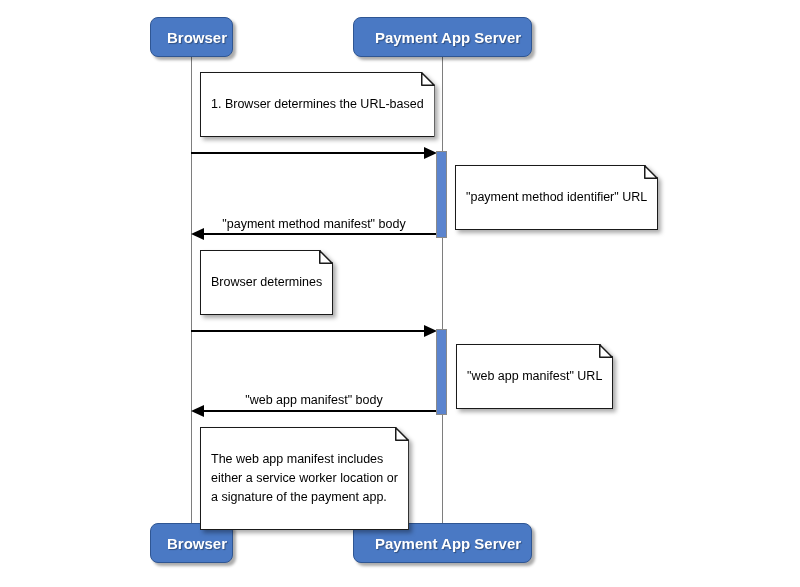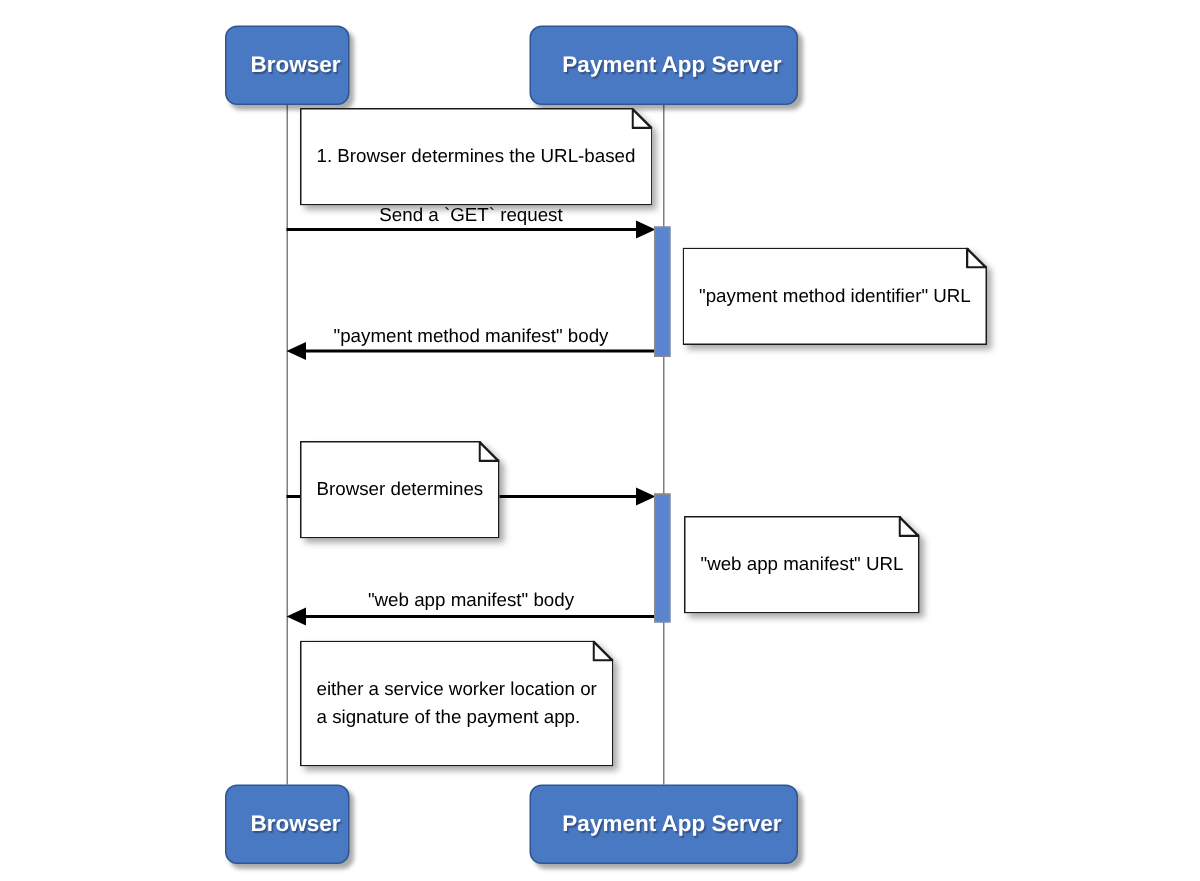--- a/index.html
+++ b/index.html
@@ -39,21 +39,21 @@
     left: 436px;
     width: 11px;
     background: var(--activation-fill);
     border: 1px solid var(--activation-border);
     box-sizing: border-box;
     z-index: 3;
   }
   
   .actor {
     position: absolute;
-    height: 53px;
+    height: 40px;
     box-sizing: border-box;
     background: var(--actor-fill);
     border: 1px solid var(--actor-border);
     border-radius: 8px;
     box-shadow: 3px 3px 3px var(--shadow);
     display: flex;
     align-items: center;
     justify-content: center;
     color: var(--actor-text);
     font-size: 15px;
@@ -131,21 +131,20 @@
   <div class="activation" style="top:151px; height:87px;"></div>
   <div class="activation" style="top:329px; height:86px;"></div>
 
   <div class="actor" style="left:150px; top:17px; width:83px;">
     <span>Browser</span>
   </div>
   <div class="actor" style="left:353px; top:17px; width:179px;">
     <span>Payment App Server</span>
   </div>
 
-  <div class="msg-label" style="top:136px;">Send a `GET` request</div>
   <div class="msg-line" style="left:191px; top:152px; width:234px;"></div>
   <div class="arrowhead right" style="left:424px; top:147px;"></div>
 
   <div class="msg-label" style="top:217px;">"payment method manifest" body</div>
   <div class="msg-line" style="left:204px; top:233px; width:232px;"></div>
   <div class="arrowhead left" style="left:191px; top:228px;"></div>
 
   <div class="msg-line" style="left:191px; top:330px; width:234px;"></div>
   <div class="arrowhead right" style="left:424px; top:325px;"></div>
 
@@ -164,40 +163,41 @@
 
   <div class="note" style="left:455px; top:165px;">
     <div class="note-body">
       <div>"payment method identifier" URL</div>
     </div>
     <svg class="note-fold" viewBox="0 0 14 14">
       <polygon points="0.75,0.75 0.75,13.25 13.25,13.25" fill="#FFFFFF" stroke="#1A1A1A" stroke-width="1.5" stroke-linejoin="round"></polygon>
     </svg>
   </div>
 
-  <div class="note" style="left:200px; top:250px;margin-top:44px;">
+  <div class="note" style="left:200px; top:250px;">
     <div class="note-body">
       <div>Browser determines</div>
     </div>
     <svg class="note-fold" viewBox="0 0 14 14">
       <polygon points="0.75,0.75 0.75,13.25 13.25,13.25" fill="#FFFFFF" stroke="#1A1A1A" stroke-width="1.5" stroke-linejoin="round"></polygon>
     </svg>
   </div>
 
   <div class="note" style="left:456px; top:344px;">
     <div class="note-body">
       <div>"web app manifest" URL</div>
     </div>
     <svg class="note-fold" viewBox="0 0 14 14">
       <polygon points="0.75,0.75 0.75,13.25 13.25,13.25" fill="#FFFFFF" stroke="#1A1A1A" stroke-width="1.5" stroke-linejoin="round"></polygon>
     </svg>
   </div>
 
   <div class="note" style="left:200px; top:427px;">
     <div class="note-body">
+      <div>The web app manifest includes</div>
       <div>either a service worker location or</div>
       <div>a signature of the payment app.</div>
     </div>
     <svg class="note-fold" viewBox="0 0 14 14">
       <polygon points="0.75,0.75 0.75,13.25 13.25,13.25" fill="#FFFFFF" stroke="#1A1A1A" stroke-width="1.5" stroke-linejoin="round"></polygon>
     </svg>
   </div>
 
   <div class="actor" style="left:150px; top:523px; width:83px;">
     <span>Browser</span>

